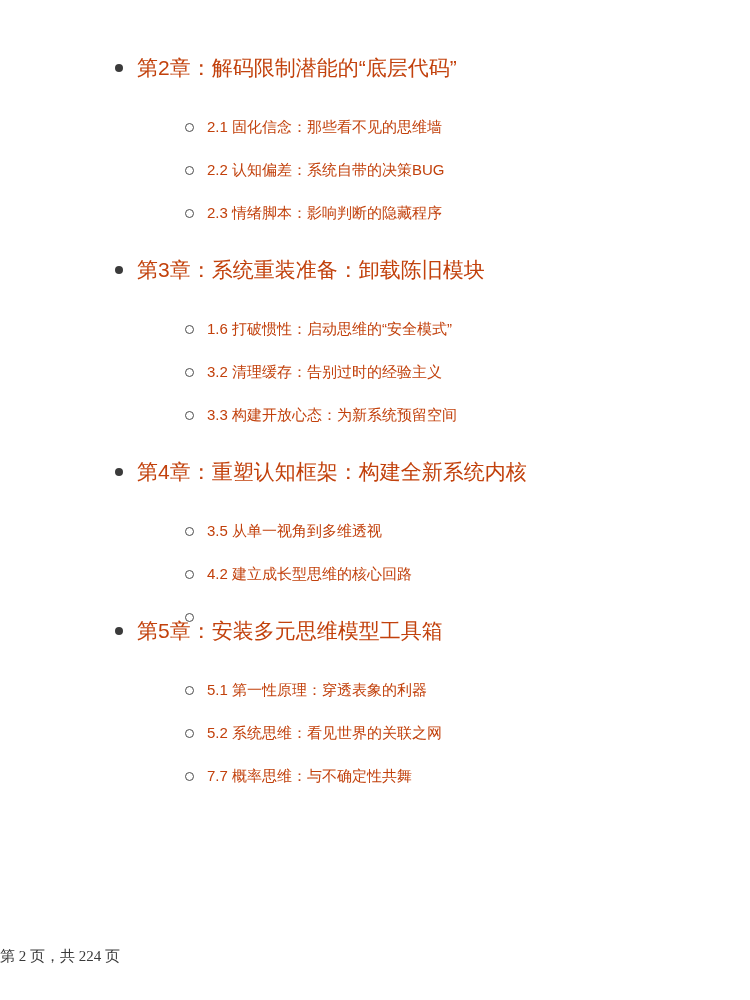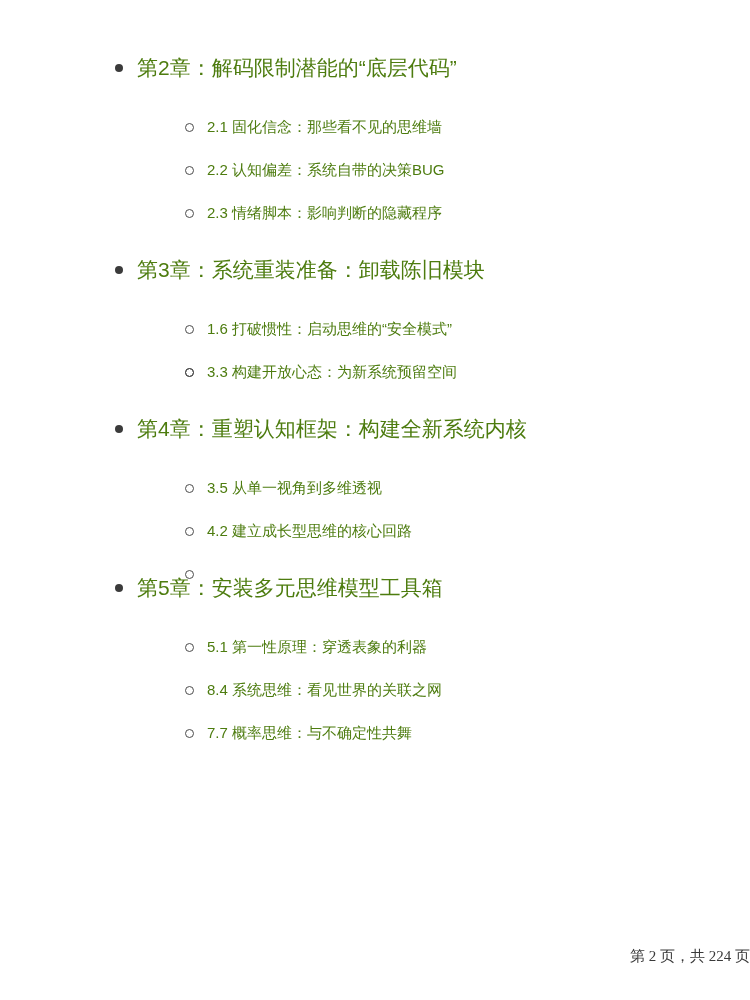--- a/index.html
+++ b/index.html
@@ -63,54 +63,54 @@
     position: relative;
     padding-left: 22px;
     font-size: 15px;
     line-height: 29px;
     margin-bottom: 14px;
   }
   .section-li:last-child {
     margin-bottom: 0;
   }
   .chapter-title, .section-title {
-    color: #4d7c0f;
+    color: #c2410c;
   }
   .page-footer {
     position: absolute;
     left: 0;
     right: 0;
     top: 946px;
-    text-align: right;
+    text-align: left;
     font-family: "Liberation Serif", "DejaVu Serif", serif;
     font-size: 15px;
     line-height: 20px;
     color: #3a3a3a;
   }
 </style>
 </head>
 <body>
 
 <div class="page">
   <ul class="toc-list" id="toc-root">
       <li class="chapter-li"><span class="bullet filled"></span><span class="chapter-title">第2章：解码限制潜能的“底层代码”</span><ul class="sub-list">
           <li class="section-li"><span class="bullet open"></span><span class="section-title">2.1 固化信念：那些看不见的思维墙</span></li>
           <li class="section-li"><span class="bullet open"></span><span class="section-title">2.2 认知偏差：系统自带的决策BUG</span></li>
           <li class="section-li"><span class="bullet open"></span><span class="section-title">2.3 情绪脚本：影响判断的隐藏程序</span></li>
         </ul></li>
       <li class="chapter-li"><span class="bullet filled"></span><span class="chapter-title">第3章：系统重装准备：卸载陈旧模块</span><ul class="sub-list">
           <li class="section-li"><span class="bullet open"></span><span class="section-title">1.6 打破惯性：启动思维的“安全模式”</span></li>
-          <li class="section-li"><span class="bullet open"></span></li>
+          <li class="section-li"><span class="bullet open"></span><span class="section-title">3.2 清理缓存：告别过时的经验主义</span></li>
           <li class="section-li"><span class="bullet open"></span><span class="section-title">3.3 构建开放心态：为新系统预留空间</span></li>
         </ul></li>
       <li class="chapter-li"><span class="bullet filled"></span><span class="chapter-title">第4章：重塑认知框架：构建全新系统内核</span><ul class="sub-list">
           <li class="section-li"><span class="bullet open"></span><span class="section-title">3.5 从单一视角到多维透视</span></li>
           <li class="section-li"><span class="bullet open"></span><span class="section-title">4.2 建立成长型思维的核心回路</span></li>
           <li class="section-li"><span class="bullet open"></span></li>
         </ul></li>
       <li class="chapter-li"><span class="bullet filled"></span><span class="chapter-title">第5章：安装多元思维模型工具箱</span><ul class="sub-list">
           <li class="section-li"><span class="bullet open"></span><span class="section-title">5.1 第一性原理：穿透表象的利器</span></li>
-          <li class="section-li"><span class="bullet open"></span><span class="section-title">8.4 系统思维：看见世界的关联之网</span></li>
+          <li class="section-li"><span class="bullet open"></span><span class="section-title">5.2 系统思维：看见世界的关联之网</span></li>
           <li class="section-li"><span class="bullet open"></span><span class="section-title">7.7 概率思维：与不确定性共舞</span></li>
         </ul></li>
     </ul>
   <div class="page-footer">第 2 页，共 224 页</div>
 </div>
 
 </body></html>

